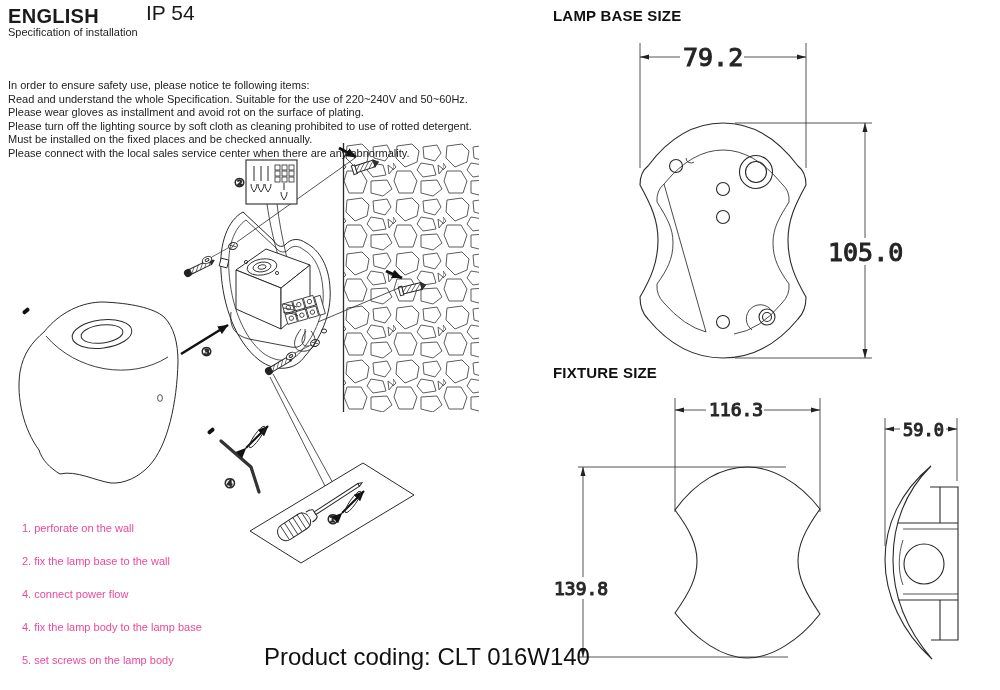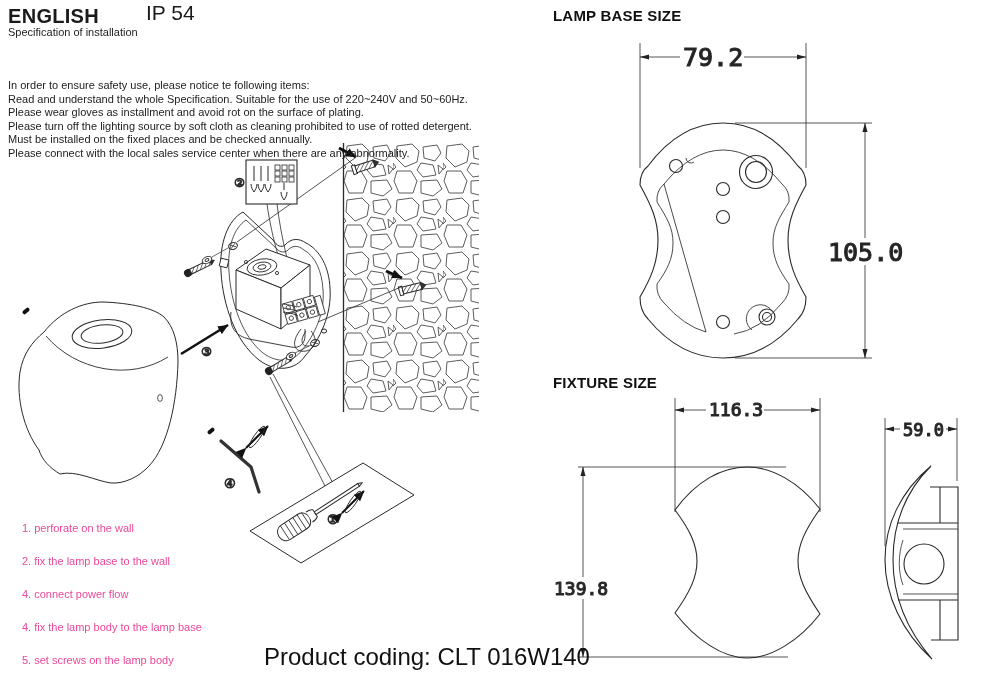--- a/index.html
+++ b/index.html
@@ -11,21 +11,21 @@
   #drawing{position:absolute;left:0;top:0;z-index:1;}
   .lang{left:8px;top:5px;font-size:20px;font-weight:bold;letter-spacing:.3px;}
   .ip{left:146px;top:1px;font-size:21px;}
   .spec-title{left:8px;top:26px;font-size:11px;color:#222;}
   .spec-lines{left:8px;top:39px;font-size:11px;line-height:13.5px;color:#222;white-space:nowrap;margin-top:40px;}
   .steps{left:22px;top:522px;font-size:11px;color:#ec4899;}
   .steps .step{height:33px;}
   .coding{left:264px;top:643px;font-size:24px;color:#111;}
   .sec-title{font-size:15px;font-weight:bold;letter-spacing:.2px;color:#111;}
   .t-lampbase{left:553px;top:7px;}
-  .t-fixture{left:553px;top:374px;}
+  .t-fixture{left:553px;top:364px;}
   text.dim{font-family:"DejaVu Sans Mono", monospace;fill:#222;}
   text.callout{font-family:"DejaVu Sans", sans-serif;fill:#222;}
 </style>
 </head>
 <body>
 
 <div class="abs lang">ENGLISH</div>
 <div class="abs ip">IP 54</div>
 <div class="abs spec-title">Specification of installation</div>
 <div class="abs spec-lines">

